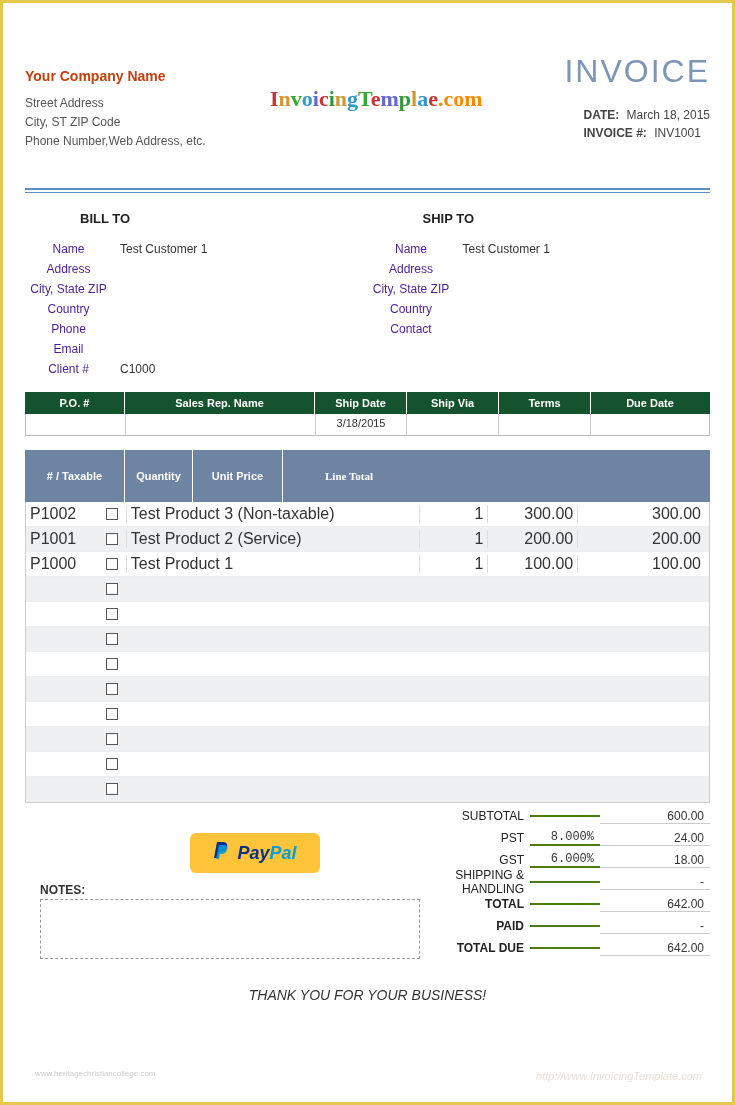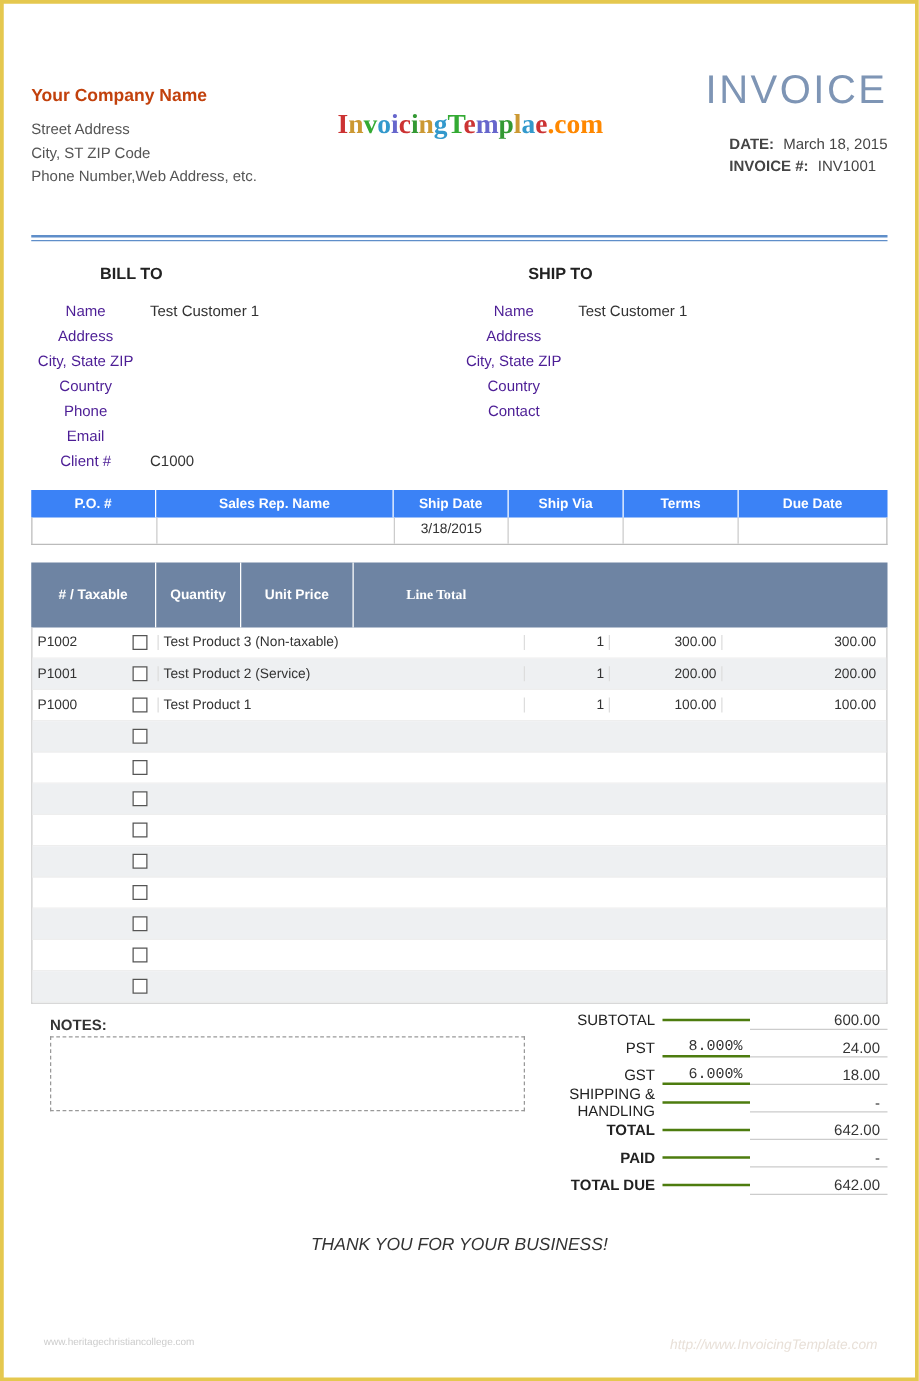--- a/index.html
+++ b/index.html
@@ -34,34 +34,34 @@
   .meta-label { display:inline-block; font-weight: bold; color:#444; }
   .meta-val { display:inline-block; margin-left: 4px; color:#444; }
   .hr1 { border-top: 2px solid #5f8ec9; margin-top: 10px; }
   .hr2 { border-top: 1px solid #5f8ec9; margin-top: 2px; margin-bottom: 18px;}
   .addr-section { display: flex; margin-bottom: 10px; }
   .addr-col { flex: 1; }
   .addr-head { font-weight: bold; font-size: 13px; color:#222; margin-left: 55px; margin-bottom: 16px; }
   .addr-row { display:flex; margin-bottom: 6px; font-size:12px; }
   .addr-label { width: 95px; text-align: center; color:#4c1d95; padding-right:8px;}
   .addr-val { flex:1; color:#333; }
-  .grid-header { display:flex; background:#3b82f6; color:#fff; font-size:11px; font-weight:bold; }
+  .grid-header { display:flex; background:#14532d; color:#fff; font-size:11px; font-weight:bold; }
   .grid-header div { padding:5px 4px; border-right:1px solid #fff; text-align:center; }
   .grid-header div:last-child{border-right:none;}
   .po-row { display:flex; border:1px solid #bbb; border-top:none; height:22px; }
   .po-row div { border-right:1px solid #ccc; padding:3px 4px; font-size:11px; text-align:center;}
   .po-row div:last-child{border-right:none;}
   .w-po{width:100px;} .w-rep{width:190px;} .w-sdate{width:92px;} .w-svia{width:92px;} .w-terms{width:92px;} .w-due{width:118px;}
   .items-header { display:flex; background:#6e84a3; color:#fff; font-size:11px; font-weight:bold; margin-top:14px;}
   .items-header div { padding:20px 4px; border-right:1px solid #fff; text-align:center;}
   .items-header div:last-child{border-right:none;font-family:Liberation Serif, serif;}
   .w-id{width:100px;} .w-desc{width:294px;} .w-qty{width:68px;} .w-price{width:90px;} .w-total{width:132px;}
   .item-row { display:flex; height:25px; border-bottom:1px solid #eee; align-items:center;}
   .item-row:nth-child(even){background:#eef0f2;}
-  .item-row .cell { font-size:11px; padding:0 4px; }
+  .item-row .cell { font-size:16px; padding:0 4px; }
   .item-row .cell.id { width:100px; display:flex; align-items:center; justify-content:space-between;}
   .item-row .cell.desc { width:294px; border-left:1px solid #ddd;}
   .item-row .cell.qty { width:68px; text-align:right; border-left:1px solid #ddd;}
   .item-row .cell.price { width:90px; text-align:right; border-left:1px solid #ddd;}
   .item-row .cell.total { width:132px; text-align:right; border-left:1px solid #ddd; padding-right:8px;}
   .chk { width:12px; height:12px; border:1px solid #555; background:#fff; display:inline-block; margin-right:4px;}
   .items-wrap { border:1px solid #ccc; border-top:none;}
   .bottom-section { display:flex; margin-top:2px; }
   .bottom-left { width:420px; padding-top:8px;}
   .bottom-right { flex:1; }
@@ -307,20 +307,30 @@
       </div>
       <div class="cell desc"></div>
       <div class="cell qty"></div>
       <div class="cell price"></div>
       <div class="cell total"></div>
     </div>
   </div>
 
 <div class="bottom-section">
   <div class="bottom-left">
+    <div class="paypal-btn">
+      <span style="margin-right:6px;">
+        <svg width="18" height="20" viewBox="0 0 18 20">
+            <path fill="#003087" d="M4 0h6c3 0 5 2 4 6-1 3-3 4-6 4H6l-1 6H1z"></path>
+            <path fill="#009cde" d="M6 3h5c3 0 4 2 3 5-1 3-3 4-5 4H7l-1 5H3z" opacity="0.85"></path>
+          </svg>
+      </span>
+      <span class="paypal-p pp1">Pay</span>
+        <span class="paypal-p pp2">Pal</span>
+    </div>
     <div class="notes-label">NOTES:</div>
     <div class="notes-box"></div>
   </div>
   <div class="bottom-right">
     <div class="totals-row">
         <div class="totals-label">SUBTOTAL</div>
         <div class="totals-pct"></div>
         <div class="totals-val">600.00</div>
       </div>
     <div class="totals-row">

